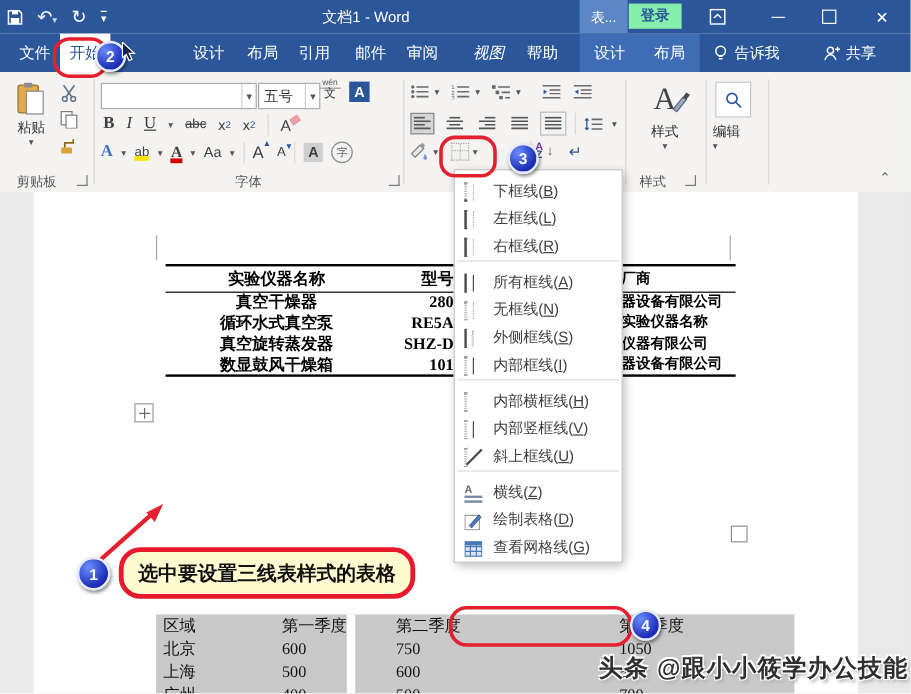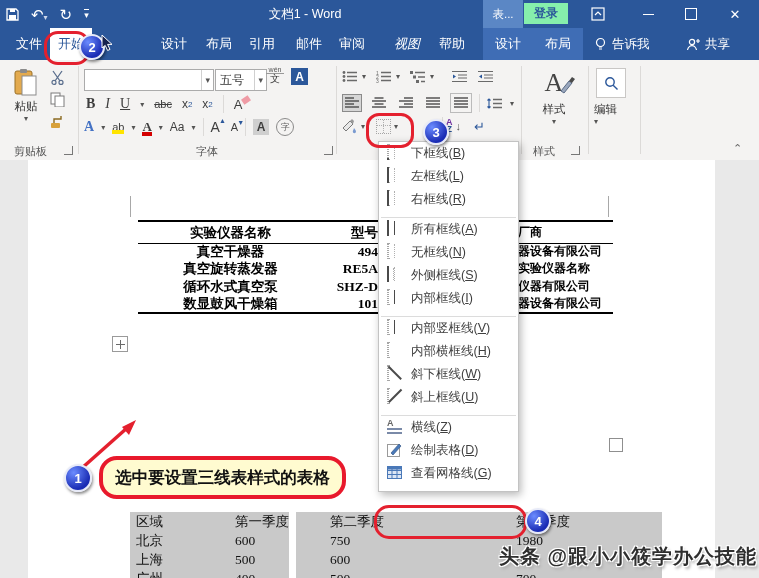--- a/index.html
+++ b/index.html
@@ -28,21 +28,21 @@
   .combo{position:absolute;background:#fff;border:1px solid #ababab;font-size:12px;color:#333;display:flex;align-items:center;}
   .combo .arr{margin-left:auto;color:#555;font-size:9px;padding:0 3px;border-left:1px solid #d0d0d0;align-self:stretch;display:flex;align-items:center;}
   .mini{display:inline-flex;align-items:center;justify-content:center;color:#3e3e3e;}
   .dd{font-size:8px;color:#555;}
   .bar-under{position:relative;}
   .bar-under em{position:absolute;left:0;right:0;bottom:-1px;height:4px;font-style:normal;}
   .flexrow{position:absolute;display:flex;align-items:center;}
   
   .menu{position:absolute;left:378px;top:141px;width:139px;background:#fff;border:1px solid #c3c3c3;
         box-shadow:2px 3px 8px rgba(0,0,0,.28);padding:3px 0;z-index:30;}
-  .menu-item{height:23px;display:flex;align-items:flex-start;padding-left:8px;font-size:12.5px;color:#3f3f3f;cursor:default;}
+  .menu-item{height:23px;display:flex;align-items:flex-end;padding-left:8px;font-size:12.5px;color:#3f3f3f;cursor:default;}
   .menu-item .ic{width:15px;height:15px;margin-right:9px;flex:0 0 15px;position:relative;}
   .menu-item.hl{background:#d2d2d2;}
   .menu-sep{border-top:1px solid #dcdcdc;margin:3px 2px;}
   .bicon{width:15px;height:15px;box-sizing:border-box;position:relative;border:1px dotted #a6a6a6;}
   .bs{position:absolute;background:#4a4a4a;}
   .bd{position:absolute;}
   
   .docarea{position:absolute;left:0;top:160px;width:759px;height:418px;background:#e9e9e9;}
   .page{position:absolute;left:28px;top:0;width:687px;height:418px;background:#fff;}
   .serif{font-family:"Liberation Serif",serif;}
@@ -381,27 +381,27 @@
     <div class="abs" style="left:130px;top:36px;width:1px;height:21px;background:#a8a8a8;"></div>
     <div class="abs" style="left:608px;top:36px;width:1px;height:21px;background:#a8a8a8;"></div>
 
     <div class="abs serif" style="left:138px;top:60px;width:475px;height:94px;">
       <div class="t1line" style="top:0;width:475px;height:2px;"></div>
       <div class="t1line" style="top:23px;width:475px;height:1px;"></div>
       <div class="t1line" style="top:92px;width:475px;height:2px;"></div>
       <div class="t1col" id="t1-c1" style="left:0;top:2px;width:185px;text-align:center;">
           <div class="hd">实验仪器名称</div>
           <div class="rw">真空干燥器</div>
+          <div class="rw">循环水式真空泵</div>
           <div class="rw">真空旋转蒸发器</div>
-          <div class="rw">循环水式真空泵</div>
           <div class="rw">数显鼓风干燥箱</div>
         </div>
       <div class="t1col" id="t1-c2" style="left:185px;top:2px;width:55px;text-align:right;">
           <div class="hd">型号</div>
-          <div class="rw">494</div>
+          <div class="rw">280</div>
           <div class="rw">RE5A</div>
           <div class="rw">SHZ-D</div>
           <div class="rw">101</div>
         </div>
       <div class="t1col" id="t1-c3" style="left:380px;top:2px;width:95px;text-align:left;font-size:12px;">
           <div class="hd">厂商</div>
           <div class="rw">器设备有限公司</div>
           <div class="rw">实验仪器名称</div>
           <div class="rw">仪器有限公司</div>
           <div class="rw">器设备有限公司</div>
@@ -429,21 +429,21 @@
           <div>400</div>
         </div>
       <div class="t2col" id="t2-c3" style="left:200px;">
           <div>第二季度</div>
           <div>750</div>
           <div>600</div>
           <div>500</div>
         </div>
       <div class="t2col" id="t2-c4" style="left:386px;">
           <div>第四季度</div>
-          <div>1980</div>
+          <div>1050</div>
           <div>800</div>
           <div>700</div>
         </div>
     </div>
     <div class="abs" style="left:609px;top:278px;width:12px;height:12px;background:#fff;border:1px solid #8f8f8f;"></div>
   </div>
 
   <div class="menu" id="menu">
       <div class="menu-item">
         <span class="ic"><span class="bicon"><span class="bd" style="left: 0px; right: 0px; top: 5.5px; border-top: 1px dotted rgb(176, 176, 176);"></span><span class="bd" style="top: 0px; bottom: 0px; left: 5.5px; border-left: 1px dotted rgb(176, 176, 176);"></span><span class="bs" style="left: -1px; right: -1px; height: 2px; bottom: -1px;"></span></span></span>
@@ -469,30 +469,26 @@
       <div class="menu-item">
         <span class="ic"><span class="bicon" style="border: 1.5px solid rgb(74, 74, 74);"><span class="bd" style="left: 0px; right: 0px; top: 5.5px; border-top: 1px dotted rgb(176, 176, 176);"></span><span class="bd" style="top: 0px; bottom: 0px; left: 5.5px; border-left: 1px dotted rgb(176, 176, 176);"></span><span class="bd" style="left: 1px; right: 1px; top: 5px; border-top: 1px dotted rgb(176, 176, 176);"></span><span class="bd" style="top: 1px; bottom: 1px; left: 5px; border-left: 1px dotted rgb(176, 176, 176);"></span></span></span>
         <span>外侧框线(<u>S</u>)</span>
       </div>
       <div class="menu-item">
         <span class="ic"><span class="bicon"><span class="bs" style="left: 0px; right: 0px; top: 5.5px; height: 1.5px;"></span><span class="bs" style="top: 0px; bottom: 0px; left: 5.5px; width: 1.5px;"></span></span></span>
         <span>内部框线(<u>I</u>)</span>
       </div>
       <div class="menu-sep"></div>
       <div class="menu-item">
+        <span class="ic"><span class="bicon"><span class="bs" style="left: 0px; right: 0px; top: 5.5px; height: 1.5px;"></span></span></span>
+        <span>内部横框线(<u>H</u>)</span>
+      </div>
+      <div class="menu-item">
         <span class="ic"><span class="bicon"><span class="bs" style="top: 0px; bottom: 0px; left: 5.5px; width: 1.5px;"></span></span></span>
         <span>内部竖框线(<u>V</u>)</span>
-      </div>
-      <div class="menu-item">
-        <span class="ic"><span class="bicon"><span class="bs" style="left: 0px; right: 0px; top: 5.5px; height: 1.5px;"></span></span></span>
-        <span>内部横框线(<u>H</u>)</span>
-      </div>
-      <div class="menu-item">
-        <span class="ic"><span class="bicon"><span class="bs" style="left: -2px; top: 6px; width: 18px; height: 1.5px; transform: rotate(45deg);"></span></span></span>
-        <span>斜下框线(<u>W</u>)</span>
       </div>
       <div class="menu-item">
         <span class="ic"><span class="bicon"><span class="bs" style="left: -2px; top: 6px; width: 18px; height: 1.5px; transform: rotate(-45deg);"></span></span></span>
         <span>斜上框线(<u>U</u>)</span>
       </div>
       <div class="menu-sep"></div>
       <div class="menu-item">
         <span class="ic"><span style="position: relative; width: 15px; height: 15px; display: inline-block;"><span style="position:absolute;left:0;top:-1px;font-size:9px;color:#666;font-weight:bold;">A</span><span class="bs" style="left:0;right:0;top:9px;height:1.5px;background:#7a8aa8;"></span><span class="bs" style="left:0;right:0;top:13px;height:1.5px;background:#7a8aa8;"></span></span></span>
         <span>横线(<u>Z</u>)</span>
       </div>

